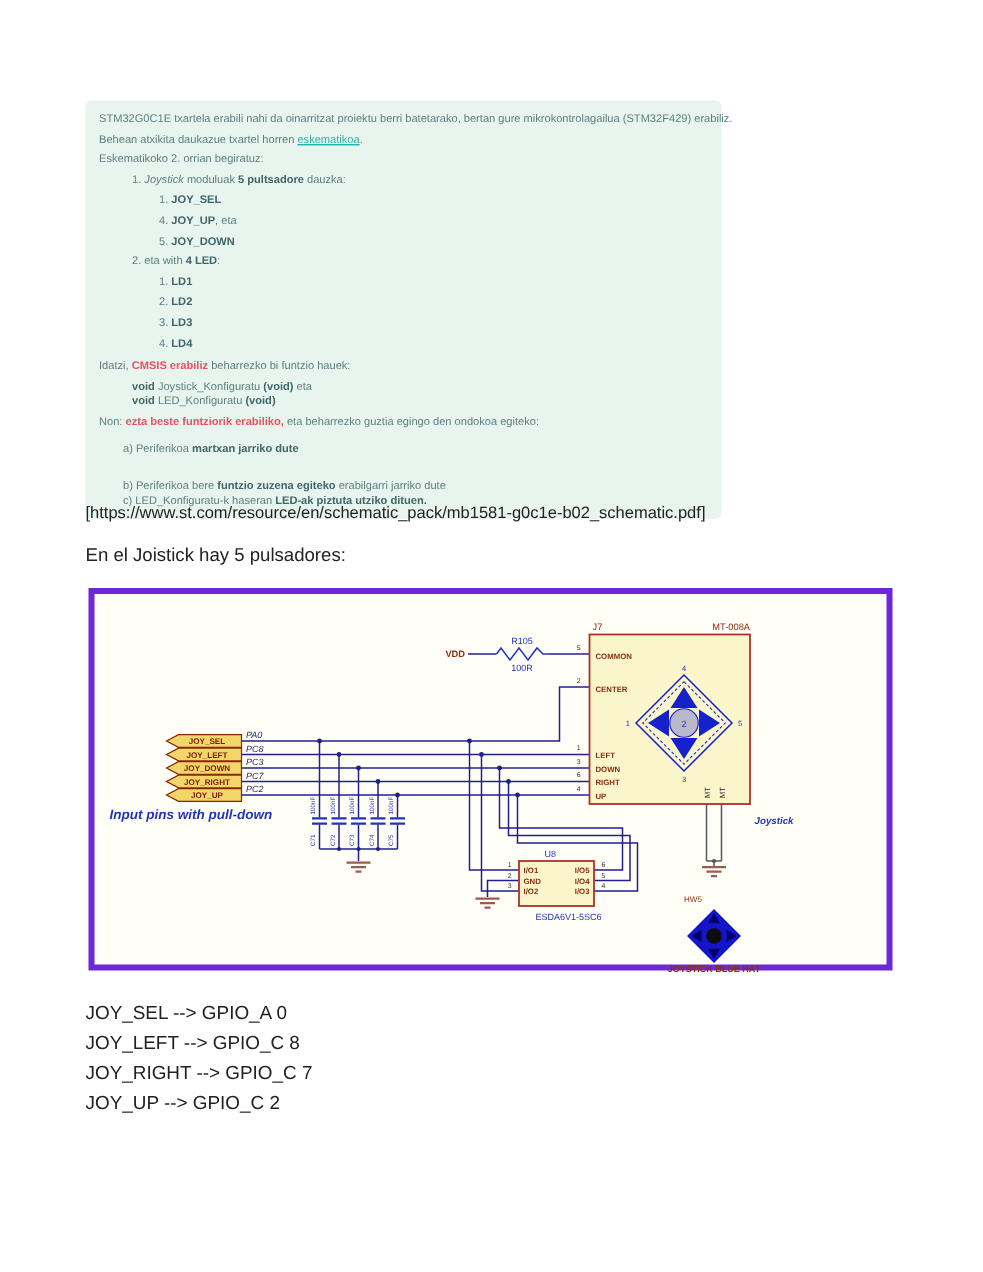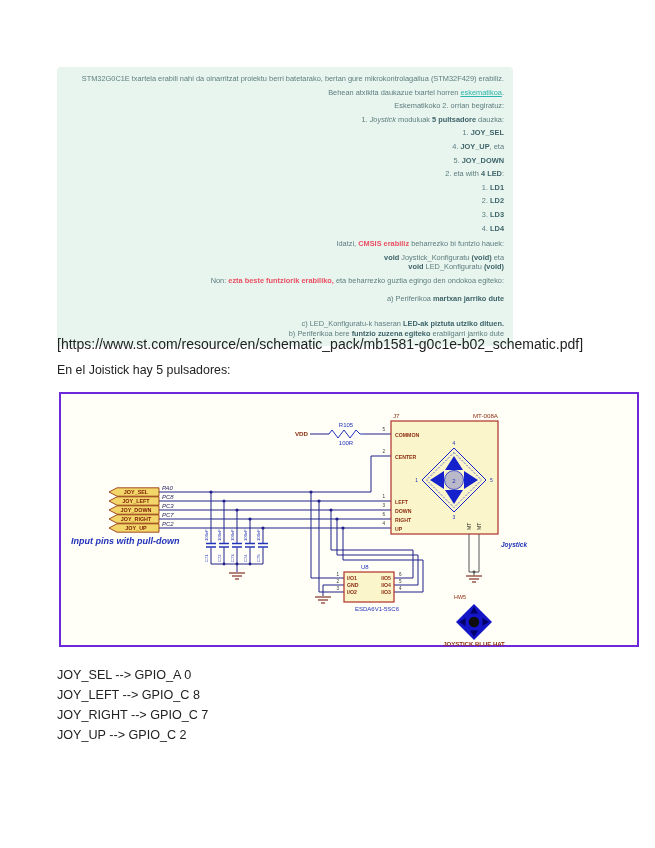--- a/index.html
+++ b/index.html
@@ -1,38 +1,38 @@
 <!DOCTYPE html>
 <html><head>
 <meta charset="utf-8">
 <style>
   html,body{margin:0;padding:0;background:#ffffff;}
   .page{position:relative;width:655px;height:848px;background:#fff;overflow:hidden;
         font-family:"Liberation Sans",sans-serif;color:#1f1f1f;}
 
   
-  .note{position:absolute;left:57px;top:67px;width:456px;box-sizing:border-box;
+  .note{position:absolute;left:57px;top:67px;width:424px;box-sizing:border-box;
         background:#e7f5ee;border-radius:4px;padding:7px 9px 8px 9px;
-        color:#5e7d7f;font-size:7.4px;line-height:9.6px;text-align:right;}
+        color:#5e7d7f;font-size:7.4px;line-height:9.6px;}
   .note p{margin:0 0 4px 0;white-space:nowrap;}
   .note b{color:#40656a;font-weight:bold;}
   .note .red{color:#ea4f63;font-weight:700;}
   .note a{color:#2cb5aa;text-decoration:underline;cursor:pointer;}
   .note .lvl1{margin-left:22px;white-space:nowrap;}
-  .note .lvl2{white-space:nowrap;}
+  .note .lvl2{margin-left:40px;white-space:nowrap;}
   .note .abc{margin-left:16px;white-space:nowrap;}
   .note .fn{margin-left:22px;white-space:nowrap;}
   .note .gap4{height:4px;} .note .gap2{height:2px;}
   .note i{font-style:italic;}
 
-  .cite{position:absolute;left:57px;top:336px;font-size:14px;color:#222;white-space:nowrap;}
+  .cite{position:absolute;left:57px;top:336px;font-size:11px;color:#222;white-space:nowrap;}
   .intro{position:absolute;left:57px;top:363px;font-size:12.4px;color:#222;white-space:nowrap;}
 
-  .schematic{position:absolute;left:59px;top:392px;width:580px;height:255px;
-             background:#fffef7;border:2px solid #6d28d9;box-sizing:border-box;}
+  .schematic{position:absolute;left:59px;top:392px;width:536px;height:255px;
+             background:#fffef7;border:4px solid #6d28d9;box-sizing:border-box;}
 
   .mappings{position:absolute;left:57px;top:665px;font-size:12.6px;color:#222;line-height:20px;}
   .mappings div{white-space:pre;}
 
   svg text{font-family:"Liberation Sans",sans-serif;}
   .wire{stroke:#20208a;stroke-width:1;fill:none;}
   .wire2{stroke:#555555;stroke-width:1;fill:none;}
   .plate{stroke:#2233bb;stroke-width:1.5;fill:none;}
   .gnd{stroke:#9a5b50;stroke-width:1.5;fill:none;}
   .flag{fill:#f2d66a;stroke:#8b2500;stroke-width:0.8;}
@@ -74,22 +74,22 @@
 
     <div class="gap2"></div>
     <p><span>Idatzi, </span><span class="red">CMSIS erabiliz</span><span> beharrezko bi funtzio hauek:</span></p>
 
     <p class="fn" style="margin-bottom:0;"><b>void</b><span> Joystick_Konfiguratu </span><b>(void)</b><span> eta</span></p>
     <p class="fn"><b>void</b><span> LED_Konfiguratu </span><b>(void)</b></p>
 
     <p><span>Non: </span><span class="red">ezta beste funtziorik erabiliko,</span><span> eta beharrezko guztia egingo den ondokoa egiteko:</span></p>
     <div class="gap4"></div>
     <p class="abc" style="margin-bottom:16px;"><span>a)</span> <span>Periferikoa </span><b>martxan jarriko dute</b><span></span></p>
+    <p class="abc" style="margin-bottom:0;"><span>b)</span> <span>Periferikoa bere </span><b>funtzio zuzena egiteko</b><span> erabilgarri jarriko dute</span></p>
     <p class="abc" style="margin-bottom:0;"><span>c)</span> <span>LED_Konfiguratu-k haseran </span><b>LED-ak piztuta utziko dituen.</b><span></span></p>
-    <p class="abc" style="margin-bottom:0;"><span>b)</span> <span>Periferikoa bere </span><b>funtzio zuzena egiteko</b><span> erabilgarri jarriko dute</span></p>
   </div>
 
   <div class="cite">[https://www.st.com/resource/en/schematic_pack/mb1581-g0c1e-b02_schematic.pdf]</div>
   <div class="intro">En el Joistick hay 5 pulsadores:</div>
 
   <div class="schematic">
   <svg width="578" height="253" viewBox="0 0 578 253">
 
     <path class="wire" d="M98,98 H310 V62 H330"></path>
     <path class="wire" d="M98,107 H330"></path>

